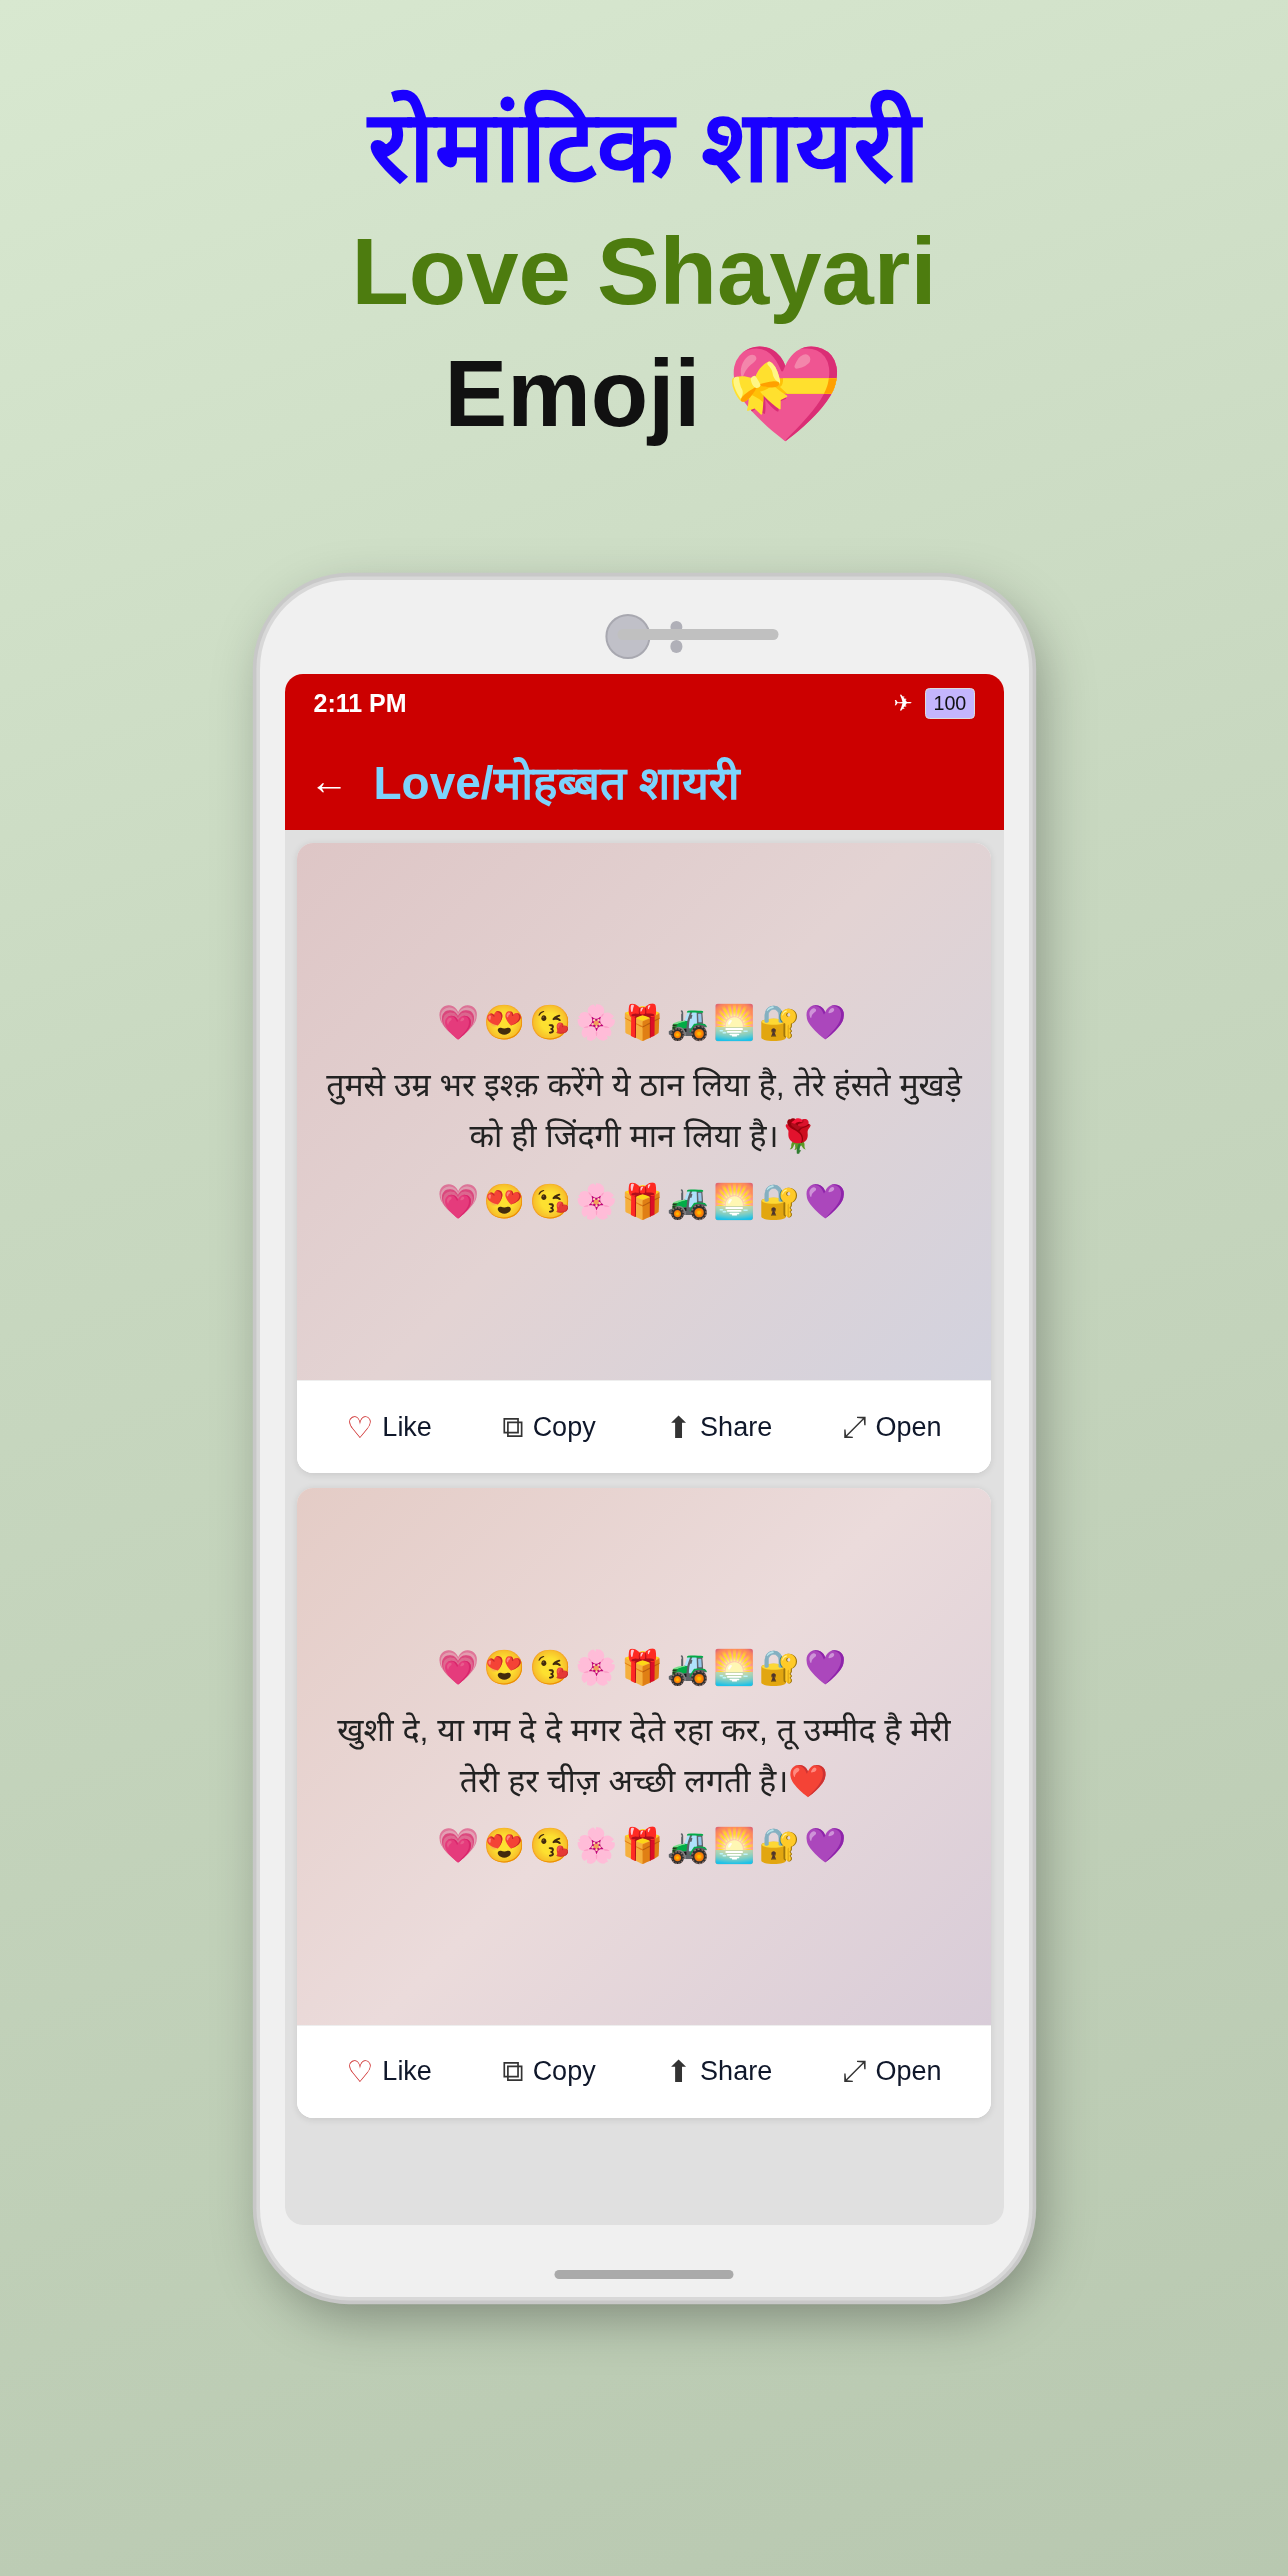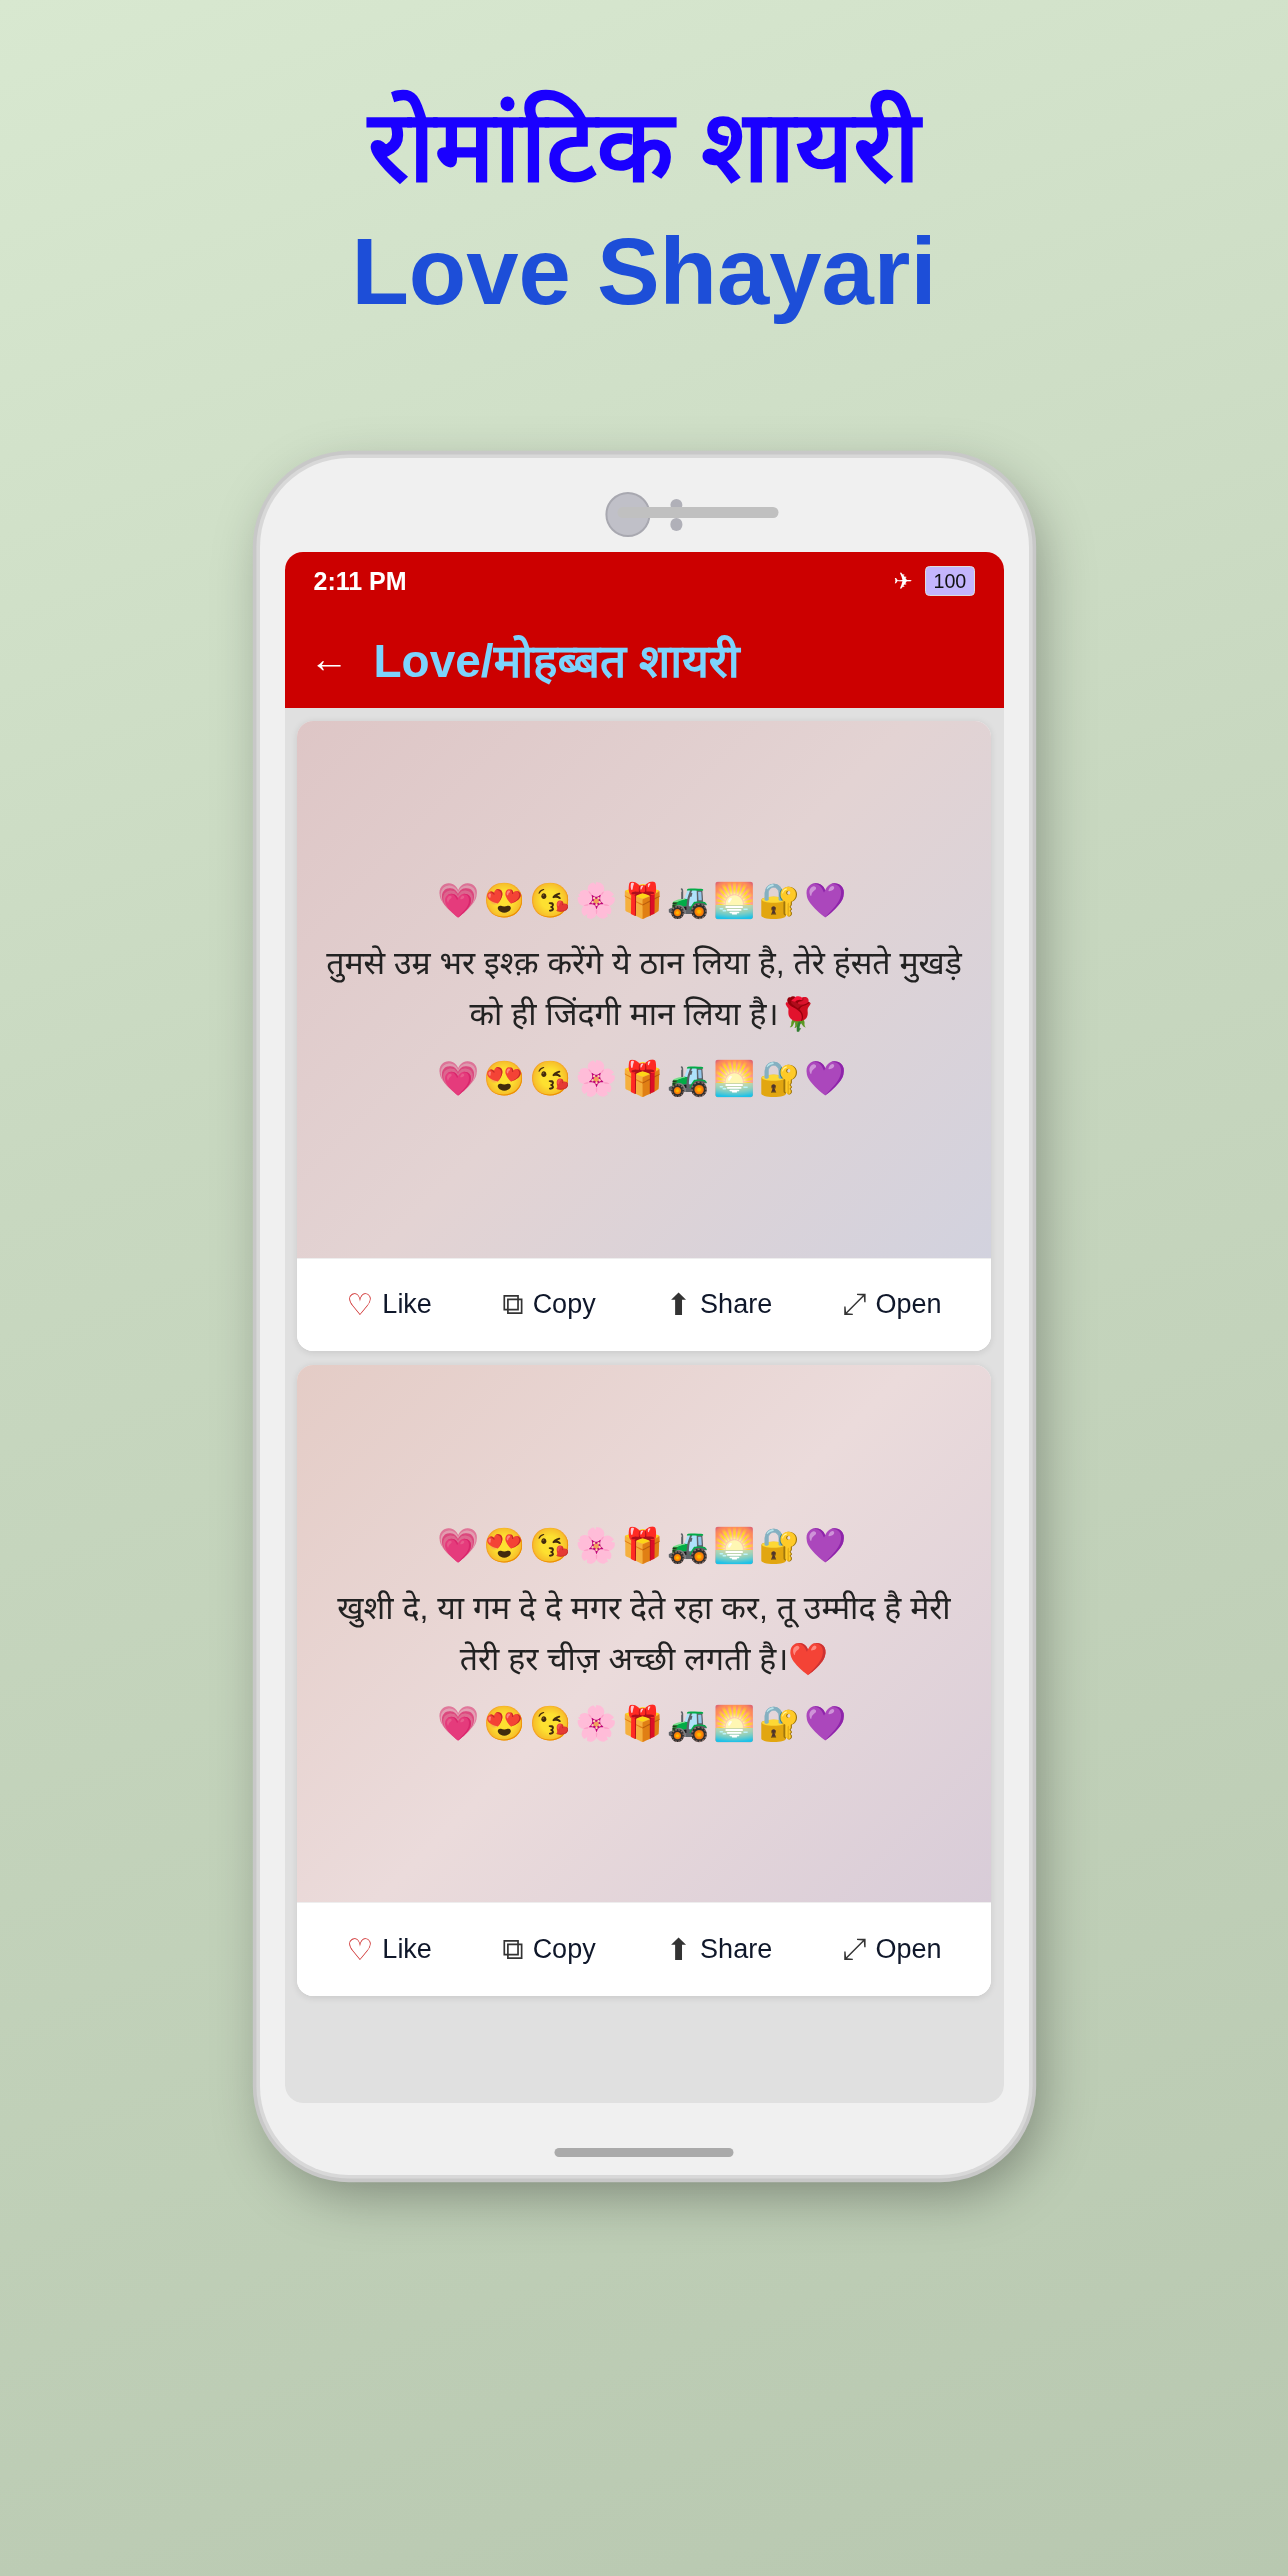--- a/index.html
+++ b/index.html
@@ -24,21 +24,21 @@
     .hindi-title {
       font-size: 100px;
       font-weight: 900;
       color: #1a00ff;
       font-family: 'Arial', sans-serif;
     }
 
     .love-shayari-title {
       font-size: 94px;
       font-weight: 900;
-      color: #1d4ed8;
+      color: #4d7c0f;
     }
 
     .emoji-title {
       font-size: 94px;
       font-weight: 900;
       color: #111;
     }
 
     .phone-wrapper {
       margin-top: 125px;
@@ -281,20 +281,23 @@
       flex-direction: column;
       gap: 14.3px;
     }
   </style>
 </head>
 <body>
 
 <div class="header-text">
   <div class="hindi-title">रोमांटिक शायरी</div>
   <div class="love-shayari-title">Love Shayari</div>
+  <div class="emoji-title">
+    <span>Emoji 💝</span>
+  </div>
 </div>
 
 <div class="phone-wrapper">
   <div class="phone-shell">
 
     <div class="phone-camera-area">
       <div class="phone-camera-circle"></div>
       <div class="phone-dots">
         <div class="phone-dot"></div>
         <div class="phone-dot"></div>

